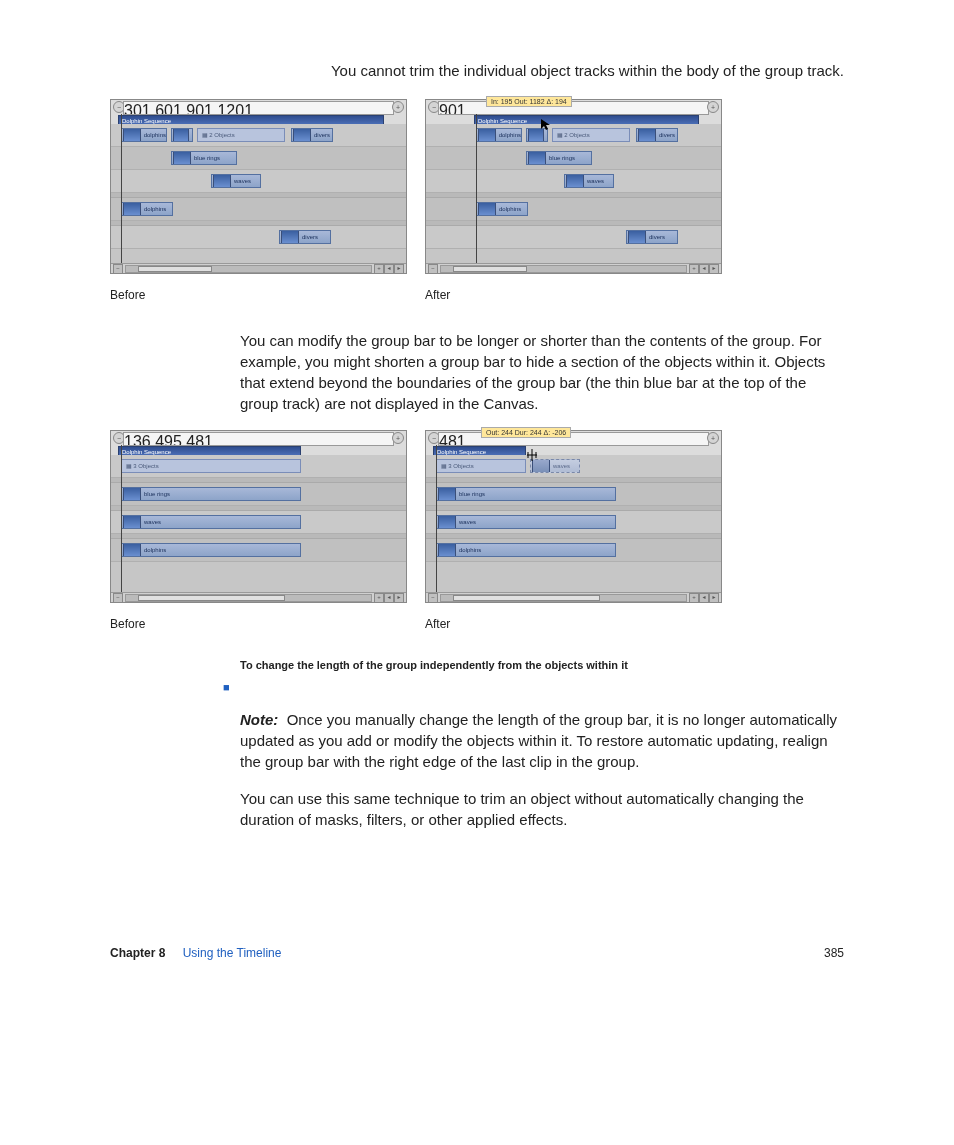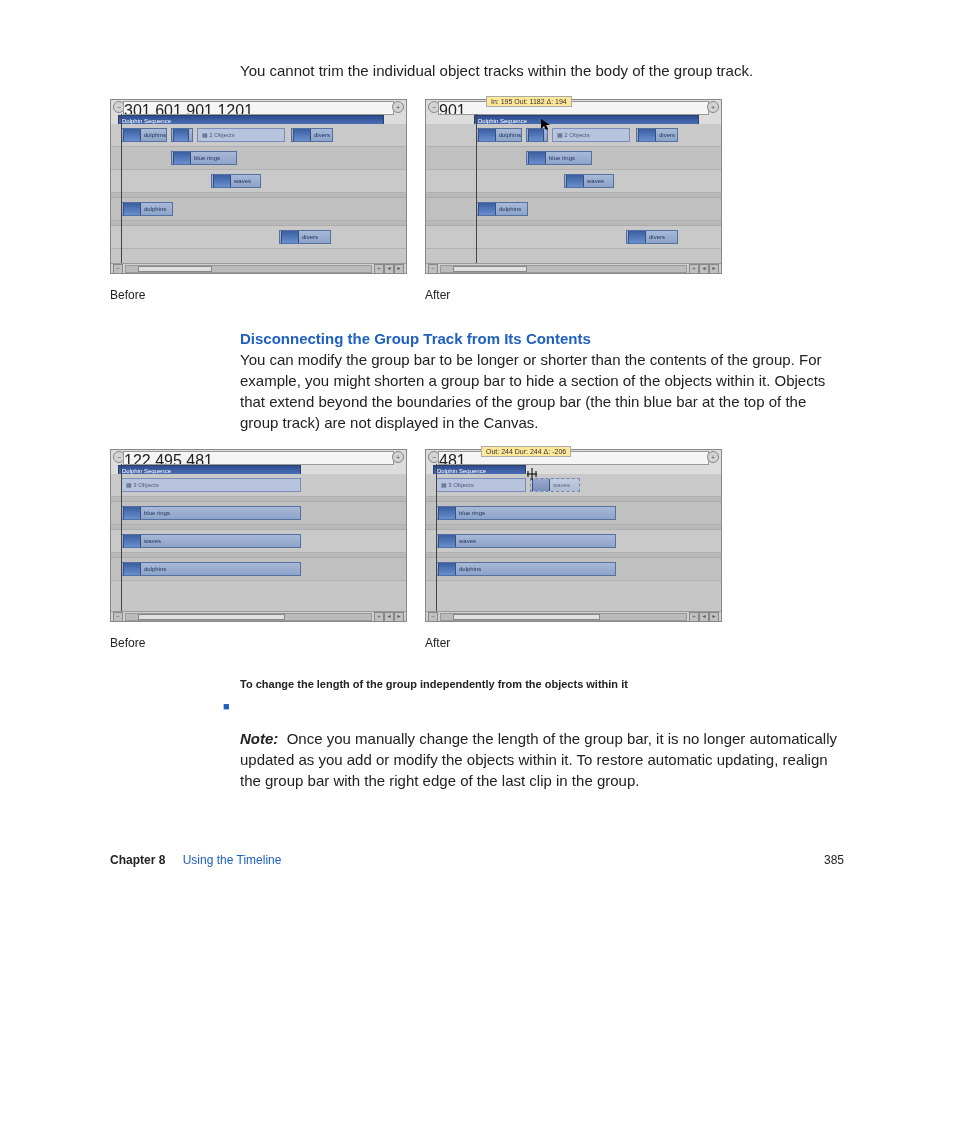--- a/index.html
+++ b/index.html
@@ -12,20 +12,21 @@
   }
   .page {
     padding: 60px 110px 40px 110px;
     width: 954px;
     box-sizing: border-box;
   }
   .intro {
     font-size: 15px;
     line-height: 1.4;
     margin: 0 0 18px 130px;
+    text-align: right;
   }
   .fig-row {
     display: flex;
     gap: 20px;
     margin: 0 0 8px 0;
   }
   .fig-col {
     width: 295px;
   }
   .timeline {
@@ -159,21 +160,21 @@
     line-height: 1.4;
     display: flex;
   }
   .bulleted .b {
     color: #2060c0;
     font-size: 11px;
     margin-right: 10px;
     margin-top: 5px;
   }
   .footer {
-    margin-top: 62px;
+    margin-top: 116px;
     display: flex;
     justify-content: space-between;
     align-items: baseline;
     font-size: 12px;
     padding: 0 0 10px 0;
     border: none;
   }
   .footer .chap { }
   .footer .chap b { font-weight: 700; }
   .footer .chap .link { color: #2060c0; margin-left: 14px; }
@@ -351,33 +352,32 @@
             </div>
           <div class="sbtn">+</div>
           <div class="sbtn">◂</div>
           <div class="sbtn">▸</div>
         </div>
       </div>
       <div class="caption">After</div>
     </div>
   </div>
 
-  <div class="section-title">Disconnecting the Group Track from Its Contents</div>
   <p class="body-text">You can modify the group bar to be longer or shorter than the contents of the group. For example, you might shorten a group bar to hide a section of the objects within it. Objects that extend beyond the boundaries of the group bar (the thin blue bar at the top of the group track) are not displayed in the Canvas.</p>
 
   <div class="fig-row">
 
     <div class="fig-col">
       <div class="timeline">
         <div class="ruler-wrap">
           <div class="zoom-icon l">−</div>
           <div class="ruler-frame">
             <div class="ticks"></div>
             <div class="marks">
-              <span class="mark" style="left:20%">122</span>
+              <span class="mark" style="left:20%">136</span>
               <span class="mark" style="left:44%">495</span>
               <span class="mark" style="left:68%">481</span>
             </div>
           </div>
           <div class="zoom-icon r">+</div>
         </div>
         <div class="layers-area">
           <div class="group-bar" style="left:7px; width:183px; top:1px;">Dolphin Sequence</div>
           <div style="height:10px"></div>
           <div class="row-line">
@@ -487,20 +487,21 @@
   </div>
 
   <div class="instr-title">To change the length of the group independently from the objects within it</div>
   <div class="bulleted">
     <span class="b">■</span>
   </div>
   <p class="body-text">
     <i><b>Note:</b></i>&nbsp;
     <span>Once you manually change the length of the group bar, it is no longer automatically updated as you add or modify the objects within it. To restore automatic updating, realign the group bar with the right edge of the last clip in the group.</span>
   </p>
+  <p class="body-text">You can use this same technique to trim an object without automatically changing the duration of masks, filters, or other applied effects.</p>
 
   <div class="footer">
     <div class="chap">
       <b>Chapter 8</b>
       <span class="link">Using the Timeline</span>
     </div>
     <div class="pg">385</div>
   </div>
 
 </div>

